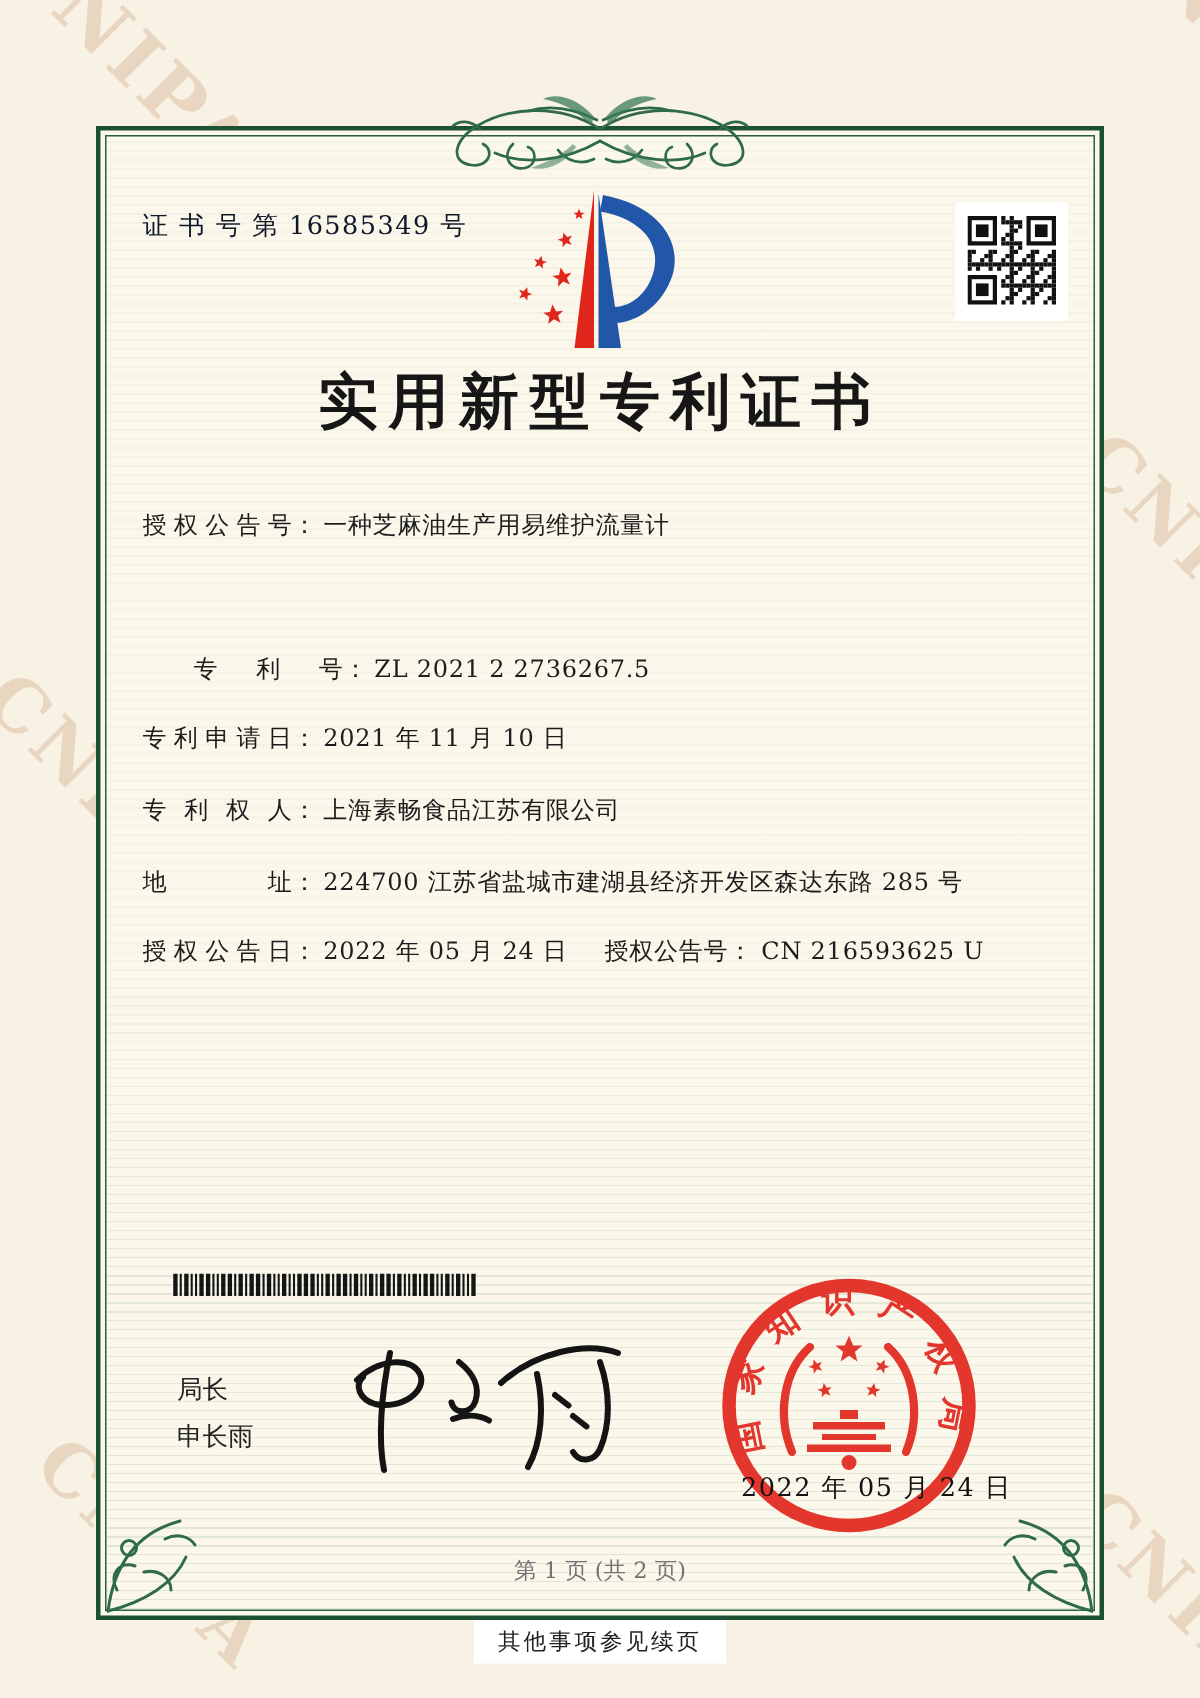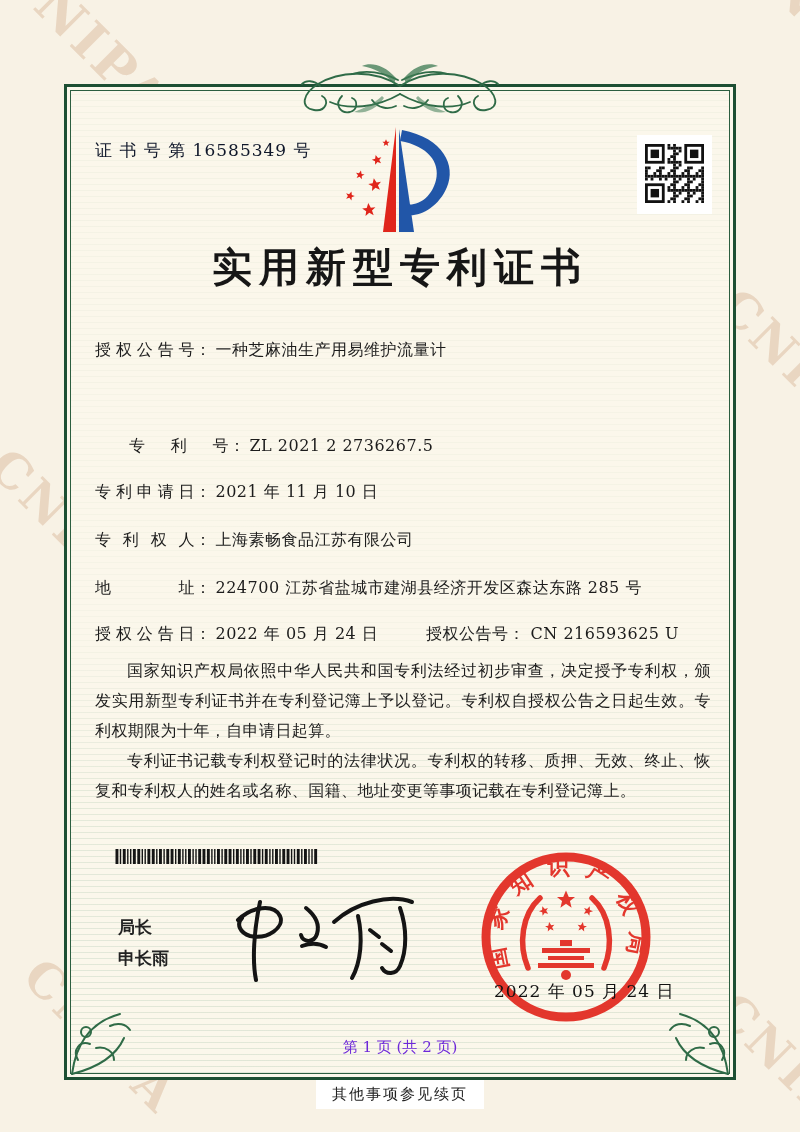--- a/index.html
+++ b/index.html
@@ -37,32 +37,32 @@
   #logo { left:336px; top:118px; }
   #qr-box { left:637px; top:135px; width:75px; height:79px; background:#fff;
             display:flex; align-items:center; justify-content:center; }
   #doc-title { left:0; top:240px; width:800px; text-align:center;
                font-size:40px; font-weight:bold; letter-spacing:7px; color:#161616; }
   .field-row { position:absolute; left:95px; width:620px; font-size:16px;
                color:#1c1c1c; letter-spacing:.5px; white-space:nowrap; z-index:5; }
   .f-label { display:inline-block; width:100px; text-align:justify; text-align-last:justify; }
   .f-colon { display:inline-block; }
   .f-value { display:inline-block; margin-left:4px; }
-  .pair2 { margin-left:42px; }
+  .pair2 { margin-left:19px; }
   #body-text { left:95px; top:656px; width:616px; font-size:16px; line-height:30px;
                color:#1c1c1c; text-align:justify; letter-spacing:.4px; }
   #body-text p { text-indent:2em; }
   #barcode { left:114px; top:849px; }
   #sig-labels { left:118px; top:912px; font-family:"DejaVu Sans","Liberation Sans",sans-serif;
-                font-size:17px; color:#222; line-height:31px;font-weight:bold; }
+                font-size:17px; color:#222; line-height:31px; }
   #signature { left:222px; top:882px; }
   #seal { left:476px; top:848px; opacity:.93; }
   #seal-date { left:494px; top:980px; font-size:17px; color:#111; letter-spacing:1px;
                white-space:nowrap; z-index:6; }
-  #page-info { left:0; top:1038px; width:800px; text-align:center; font-size:15px; color:#6d28d9; }
+  #page-info { left:0; top:1038px; width:800px; text-align:center; font-size:15px; color:#737373; }
   #footer-note { left:0; top:1080px; width:800px; text-align:center; }
   #footer-note span { display:inline-block; background:#fff; padding:5px 16px;
                       font-size:15px; color:#222; letter-spacing:2px; }
 </style>
 </head>
 <body>
 
 <div id="page">
 
   <span class="wm wm-tan" style="left:-18px; top:6px;    font-size:52px;">CNIPA</span>
@@ -300,24 +300,20 @@
     <span class="f-label">地址</span><span class="f-colon">：</span><span class="f-value">224700 江苏省盐城市建湖县经济开发区森达东路 285 号</span>
   </div>
   <div class="field-row" style="top:624px;">
     <span class="f-label">授权公告日</span><span class="f-colon">：</span><span class="f-value">2022 年 05 月 24 日</span>
     <span class="pair2">
       <span>授权公告号</span><span>：</span>
       <span>CN 216593625 U</span>
     </span>
   </div>
 
-  <div class="content" id="body-text">
-    <p>国家知识产权局依照中华人民共和国专利法经过初步审查，决定授予专利权，颁发实用新型专利证书并在专利登记簿上予以登记。专利权自授权公告之日起生效。专利权期限为十年，自申请日起算。</p>
-    <p>专利证书记载专利权登记时的法律状况。专利权的转移、质押、无效、终止、恢复和专利权人的姓名或名称、国籍、地址变更等事项记载在专利登记簿上。</p>
-  </div>
 
   <svg class="content" id="barcode" width="206" height="15" viewBox="0 0 203 15">
       <rect x="0.0" y="0" width="2.9" height="15" fill="#151515"></rect>
       <rect x="4.3" y="0" width="1.4" height="15" fill="#151515"></rect>
       <rect x="7.3" y="0" width="2.9" height="15" fill="#151515"></rect>
       <rect x="11.6" y="0" width="1.4" height="15" fill="#151515"></rect>
       <rect x="14.5" y="0" width="1.4" height="15" fill="#151515"></rect>
       <rect x="17.4" y="0" width="2.9" height="15" fill="#151515"></rect>
       <rect x="21.8" y="0" width="2.9" height="15" fill="#151515"></rect>
       <rect x="26.1" y="0" width="1.4" height="15" fill="#151515"></rect>

